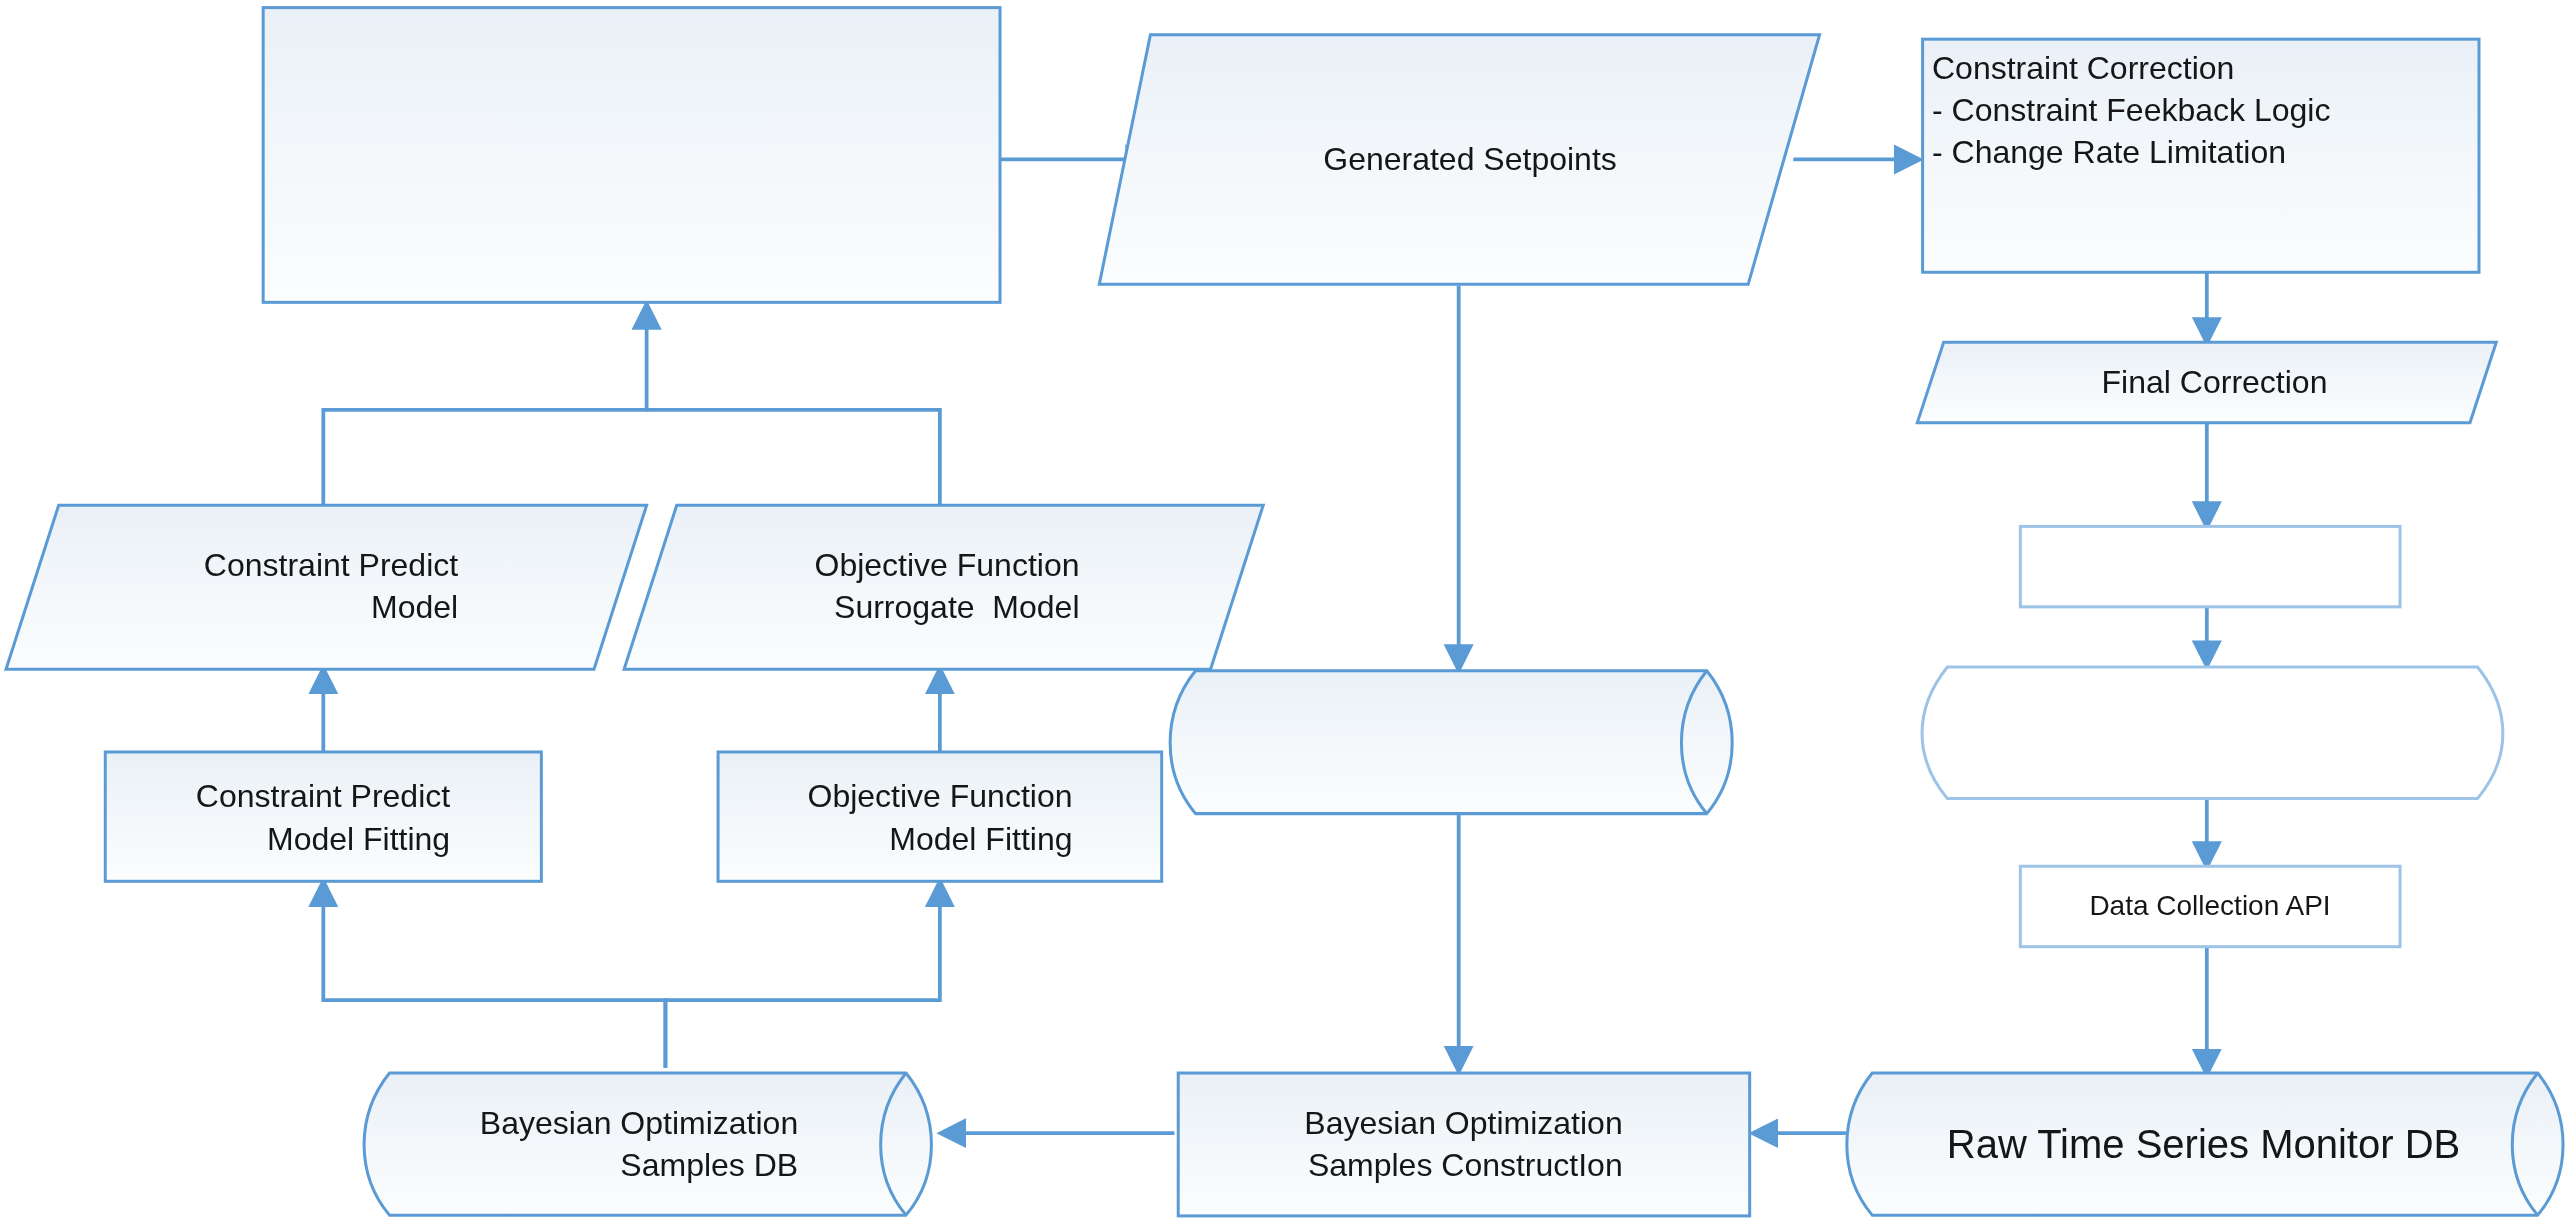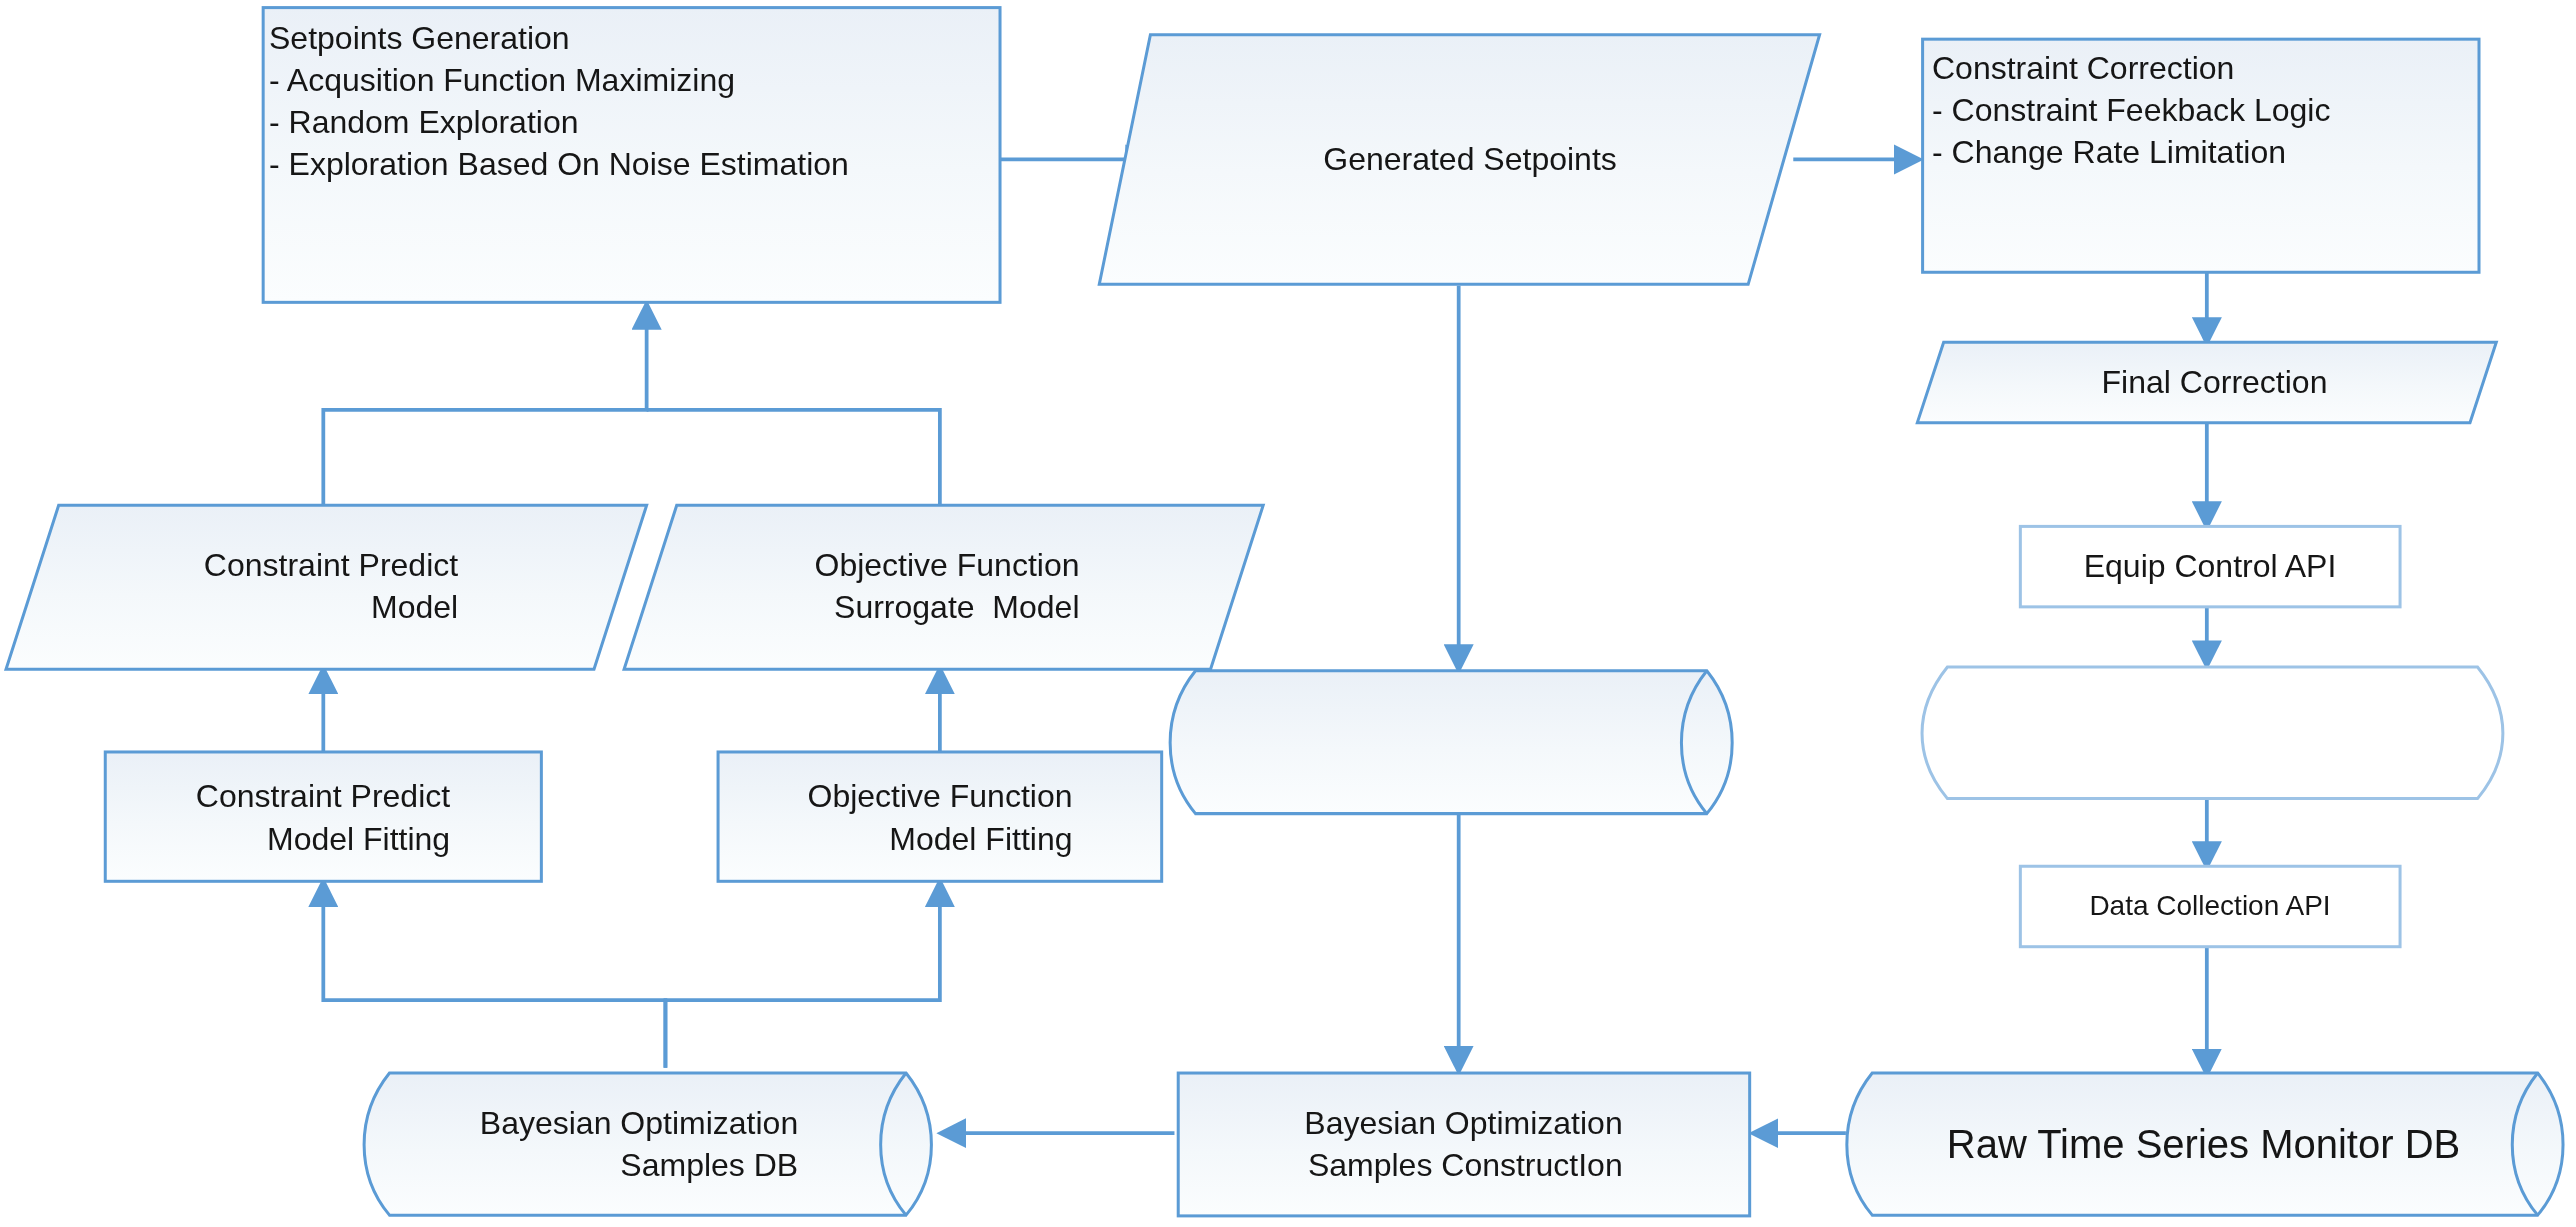--- a/index.html
+++ b/index.html
@@ -116,34 +116,29 @@
 
       <rect x="2687" y="700" width="505" height="107"></rect>
 
       <path d="M 2590 887 C 2545 943 2545 1008 2590 1062 L 3295 1062
                C 3340 1008 3340 943 3295 887 Z"></path>
 
       <rect x="2687" y="1152" width="505" height="107"></rect>
     </g>
   </svg>
 
-  <div class="nodeLabel left" style="left:269px;top:16.5px;width:729px;height:128px;font-size:32px;">Setpoints Generation
-- Acqusition Function Maximizing
-- Random Exploration
-- Exploration Based On Noise Estimation</div>
 
   <div class="nodeLabel" style="left:1173px;top:129px;width:594px;height:60px;font-size:32px;">Generated Setpoints</div>
 
   <div class="nodeLabel left" style="left:1932px;top:47px;width:549px;height:135px;font-size:32px;">Constraint Correction
 - Constraint Feekback Logic
 - Change Rate Limitation</div>
 
   <div class="nodeLabel" style="left:1944px;top:352px;width:541px;height:60px;font-size:32px;">Final Correction</div>
 
-  <div class="nodeLabel" style="left:2020px;top:526px;width:380px;height:80px;font-size:32px;">Equip Control API</div>
 
 
   <div class="nodeLabel" style="left:2020px;top:866px;width:380px;height:80px;font-size:28px;">Data Collection API</div>
 
   <div class="nodeLabel" style="left:1895px;top:1114px;width:617px;height:60px;font-size:40px;">Raw Time Series Monitor DB</div>
 
 
   <div class="nodeLabel" style="left:1178px;top:1084px;width:571px;height:120px;font-size:32px;">Bayesian Optimization
 Samples ConstructIon</div>
 

